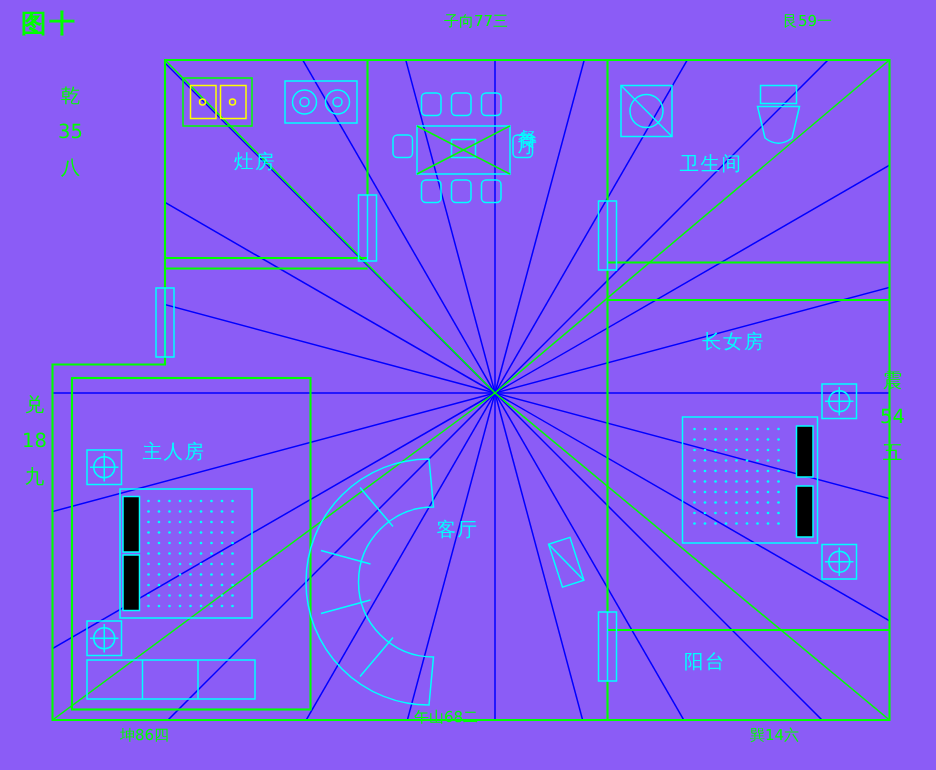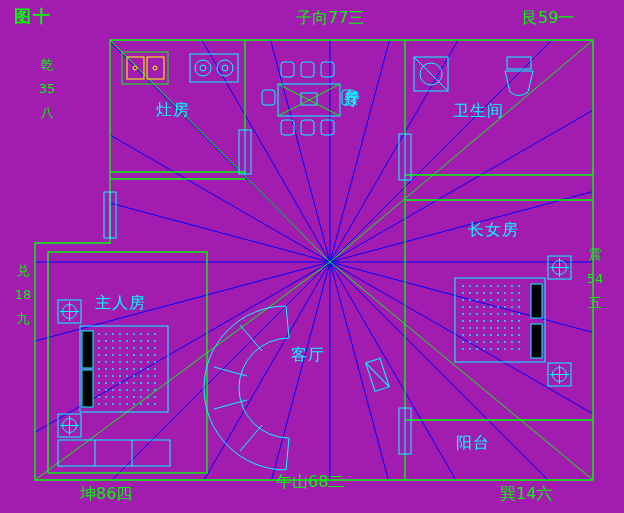--- a/index.html
+++ b/index.html
@@ -1,21 +1,21 @@
 <!DOCTYPE html>
 <html><head>
 <meta charset="utf-8">
 <style>
   *{box-sizing:border-box}
   html,body{margin:0;padding:0;background:#000}
-  .screen{position:relative;width:624px;height:513px;background:#a21caf;overflow:hidden;
+  .screen{position:relative;width:624px;height:513px;background:#8b5cf6;overflow:hidden;
           font-family:"DejaVu Sans","Liberation Sans",sans-serif}
   .screen svg{position:absolute;left:0;top:0}
-  .lbl{position:absolute;color:#00ff00;font-size:16px;line-height:1;white-space:nowrap}
-  .room{position:absolute;color:#00ffff;font-size:16px;line-height:1;white-space:nowrap;letter-spacing:1px}
+  .lbl{position:absolute;color:#00ff00;font-size:10px;line-height:1;white-space:nowrap}
+  .room{position:absolute;color:#00ffff;font-size:13px;line-height:1;white-space:nowrap;letter-spacing:1px}
   .title{font-size:17px;font-weight:bold;letter-spacing:2px}
   .vstack{position:absolute;display:flex;flex-direction:column;align-items:center;gap:11px;
           color:#00ff00;font-size:13px;line-height:1}
   .vtext{writing-mode:vertical-rl;text-orientation:upright;letter-spacing:4px}
 </style>
 </head>
 <body>
 
 <div class="screen">
 

